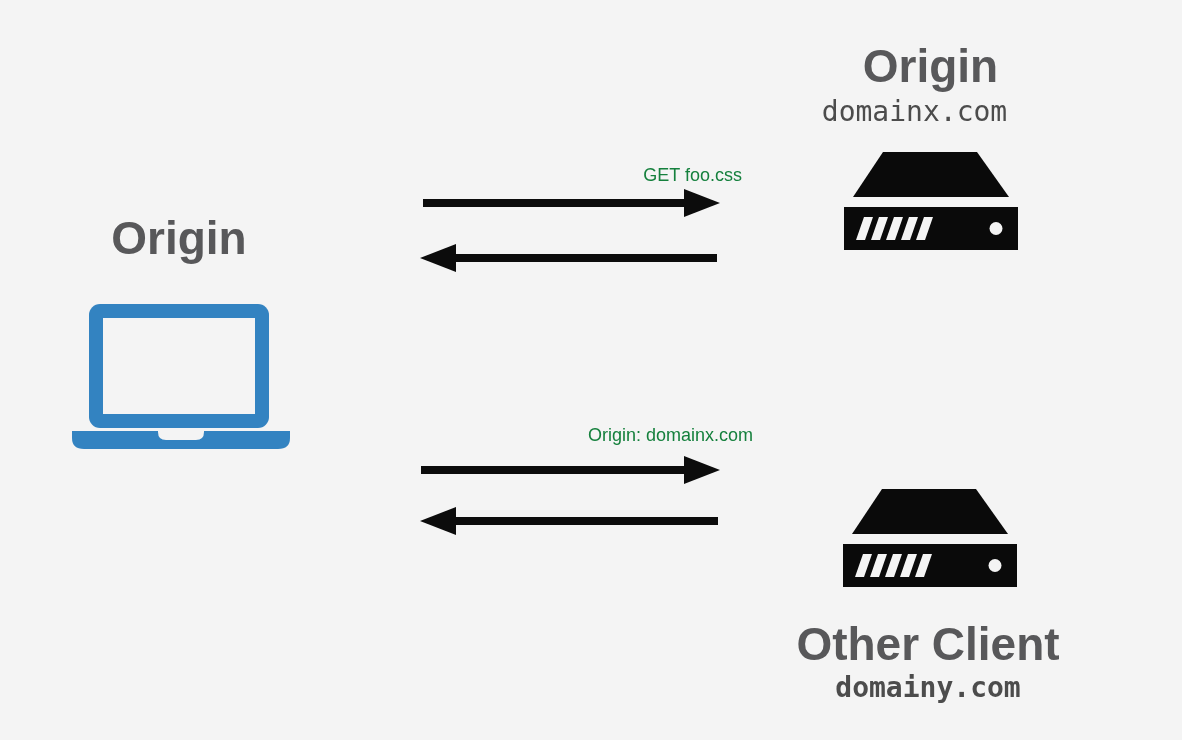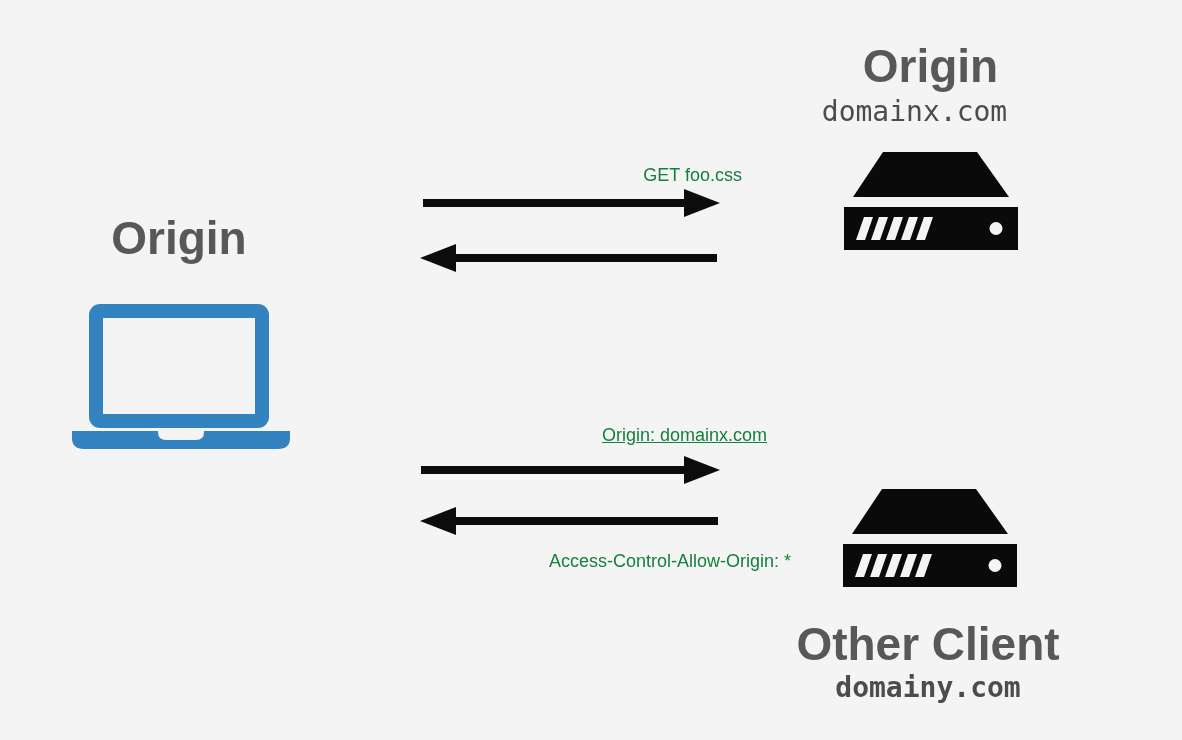--- a/index.html
+++ b/index.html
@@ -78,30 +78,29 @@
   <div class="msg-label" style="left:400px; top:158px; width:342px;">GET foo.css</div>
   <div class="arrow right" style="left:423px; top:189px; width:297px;">
     <div class="shaft"></div>
     <div class="head"></div>
   </div>
   <div class="arrow left" style="left:420px; top:244px; width:297px;">
     <div class="shaft"></div>
     <div class="head"></div>
   </div>
 
-  <div class="msg-label" style="left:403px; top:418px; width:364px;text-decoration:underline;">Origin: domainx.com</div>
+  <div class="msg-label" style="left:389px; top:418px; width:364px;">Origin: domainx.com</div>
   <div class="arrow right" style="left:421px; top:456px; width:299px;">
     <div class="shaft"></div>
     <div class="head"></div>
   </div>
   <div class="arrow left" style="left:420px; top:507px; width:298px;">
     <div class="shaft"></div>
     <div class="head"></div>
   </div>
-  <div class="msg-label" style="left:351px; top:544px; width:440px;">Access-Control-Allow-Origin: *</div>
 
   <svg class="icon" style="left:843px; top:489px;" width="174" height="100" viewBox="0 0 174 100" aria-hidden="true">
     <polygon points="39,0 133,0 165,45 9,45" fill="#0a0a0a"></polygon>
     <rect x="0" y="55" width="174" height="43" fill="#0a0a0a"></rect>
     <polygon points="12,88 21,88 29,65 20,65" fill="#f4f4f4"></polygon>
     <polygon points="27,88 36,88 44,65 35,65" fill="#f4f4f4"></polygon>
     <polygon points="42,88 51,88 59,65 50,65" fill="#f4f4f4"></polygon>
     <polygon points="57,88 66,88 74,65 65,65" fill="#f4f4f4"></polygon>
     <polygon points="72,88 81,88 89,65 80,65" fill="#f4f4f4"></polygon>
     <circle cx="152" cy="76.5" r="6.5" fill="#f4f4f4"></circle>

